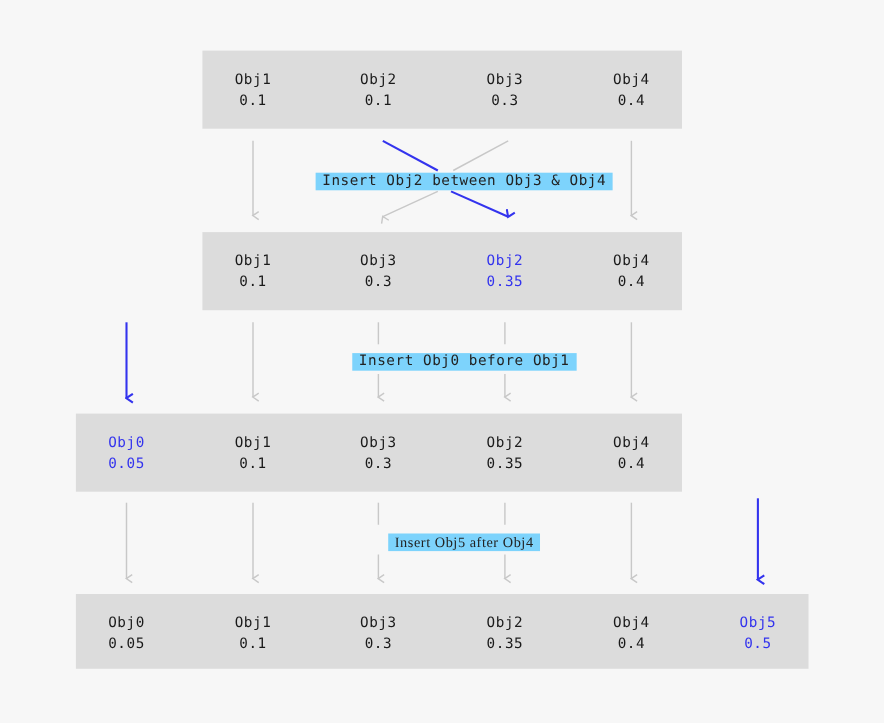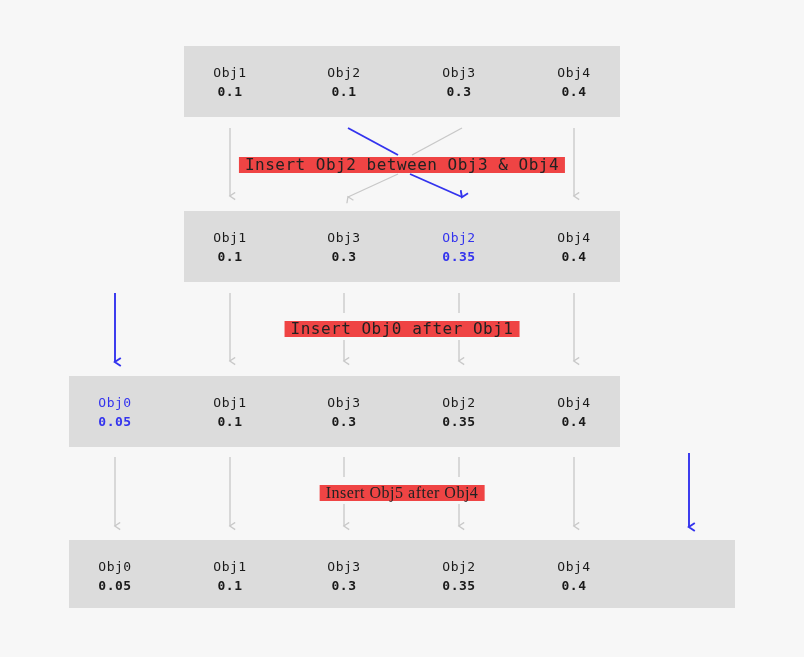--- a/index.html
+++ b/index.html
@@ -26,32 +26,33 @@
     position: absolute;
     width: 110px;
     text-align: center;
     font-size: 13px;
     line-height: 19px;
     color: #1a1a1a;
     letter-spacing: 0.5px;
   }
   .cell.blue { color: #3333ee; }
   .cell .name { display: block; }
-  .cell .val  { display: block; font-weight: bold; }
+  .cell .val  { display: block; }
 
   .label {
     position: absolute;
-    font-size: 16px;
+    font-size: 13px;
     line-height: 16px;
     color: #222222;
     letter-spacing: 0.5px;
     white-space: nowrap;
     transform: translateX(-50%);
-    background: #ef4444;
+    background: #7dd3fc;
     padding: 0 6px;
+    margin-left: 20px;
   }
   svg.arrows {
     position: absolute;
     left: 0;
     top: 0;
     width: 804px;
     height: 657px;
     pointer-events: none;
   }
 </style>
@@ -145,21 +146,21 @@
   </div>
   <div class="cell blue" style="left:404px; top:228px;">
     <span class="name">Obj2</span>
     <span class="val">0.35</span>
   </div>
   <div class="cell" style="left:519px; top:228px;">
     <span class="name">Obj4</span>
     <span class="val">0.4</span>
   </div>
 
-  <div class="label" style="left:402px; top:321px;">Insert Obj0 after Obj1</div>
+  <div class="label" style="left:402px; top:321px;">Insert Obj0 before Obj1</div>
 
   <div class="cell blue" style="left:60px; top:393px;">
     <span class="name">Obj0</span>
     <span class="val">0.05</span>
   </div>
   <div class="cell" style="left:175px; top:393px;">
     <span class="name">Obj1</span>
     <span class="val">0.1</span>
   </div>
   <div class="cell" style="left:289px; top:393px;">
@@ -190,14 +191,18 @@
     <span class="val">0.3</span>
   </div>
   <div class="cell" style="left:404px; top:557px;">
     <span class="name">Obj2</span>
     <span class="val">0.35</span>
   </div>
   <div class="cell" style="left:519px; top:557px;">
     <span class="name">Obj4</span>
     <span class="val">0.4</span>
   </div>
+  <div class="cell blue" style="left:634px; top:557px;">
+    <span class="name">Obj5</span>
+    <span class="val">0.5</span>
+  </div>
 
 </div>
 
 </body></html>

